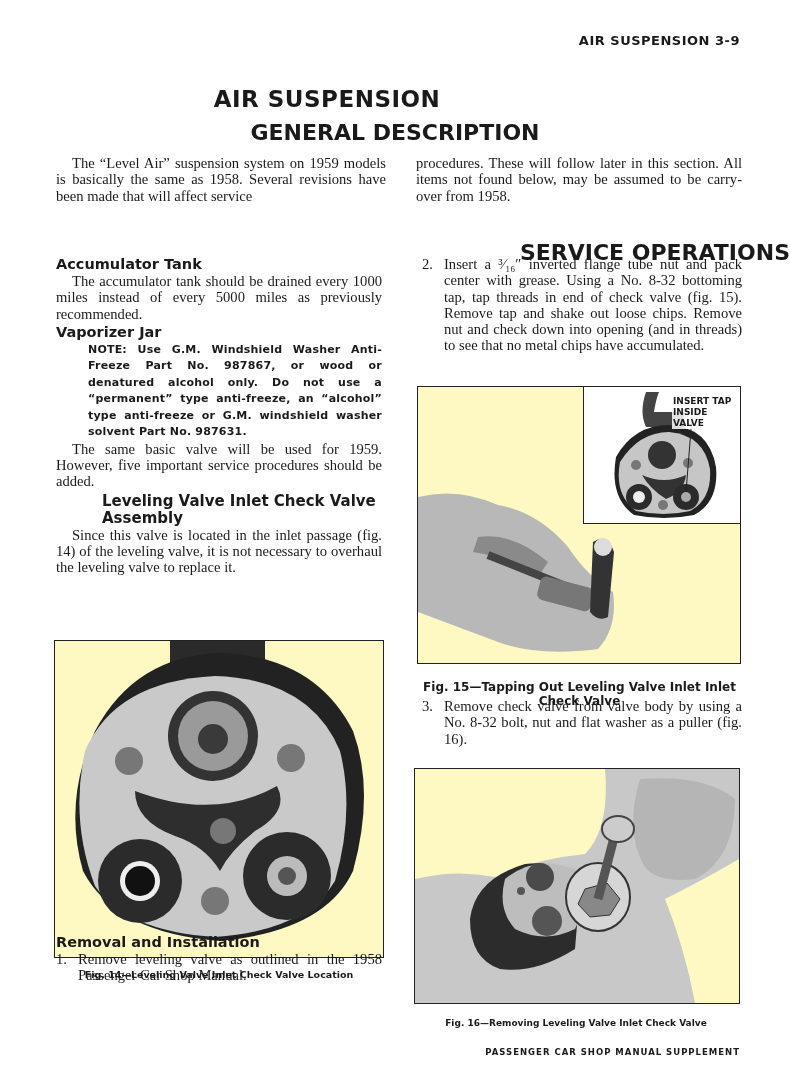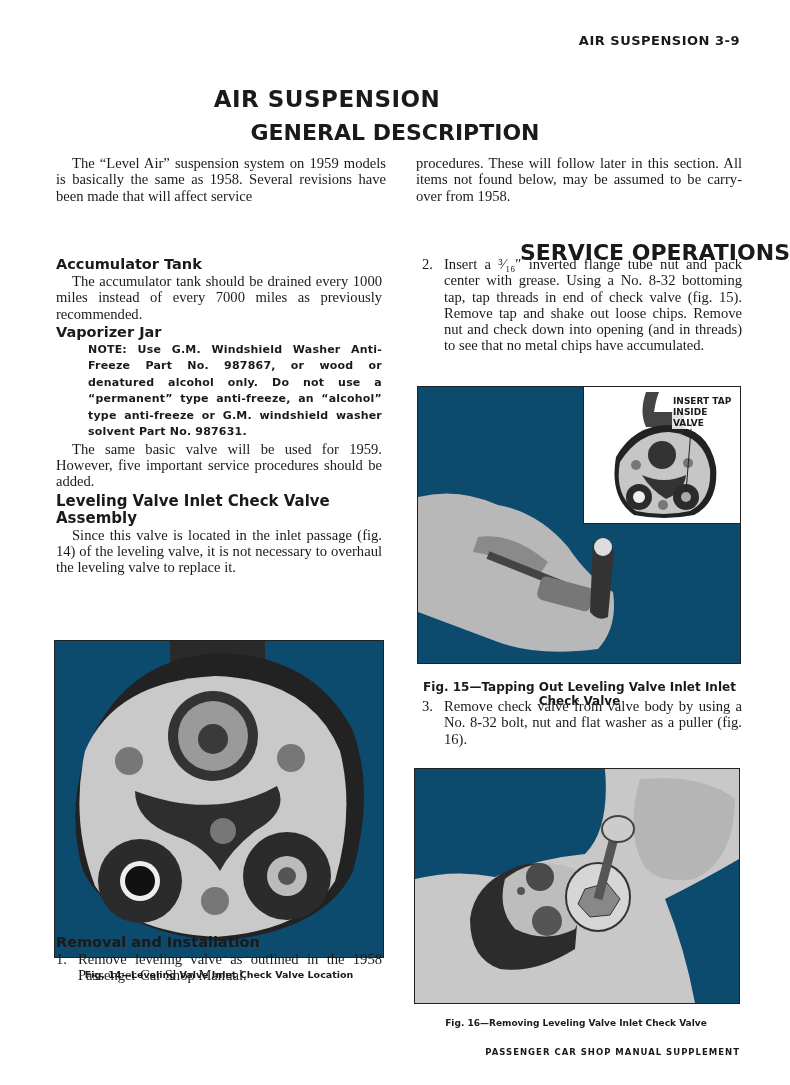--- a/index.html
+++ b/index.html
@@ -11,21 +11,21 @@
   .running-head{right:50px;top:33px;font-weight:bold;font-size:13px;letter-spacing:0.5px;}
   .title-main{left:0;width:654px;top:86px;text-align:center;font-weight:900;font-size:23px;letter-spacing:0.5px;}
   .title-sub{left:0;width:790px;top:120px;text-align:center;font-weight:bold;font-size:22px;}
   .title-svc{left:0;width:790px;top:220px;text-align:right;font-weight:bold;font-size:22px;margin-top:20px;}
   .para{font-size:14.6px;line-height:16.3px;text-align:justify;}
   .para p{margin:0;}
   .indent{text-indent:16px;}
   .head{font-weight:bold;font-size:14.5px;line-height:17px;margin:0;}
   .note{font-weight:bold;font-size:11px;line-height:16.5px;text-align:justify;letter-spacing:0.2px;}
   .caption{font-weight:bold;font-size:9.5px;text-align:center;}
-  .fig{border:1.5px solid #222;background:#0c4a6e;overflow:hidden;}
+  .fig{border:1.5px solid #222;background:#fef9c3;overflow:hidden;}
   .step{display:flex;}
   .step .num{width:22px;flex:none;}
   .step .txt{flex:1;text-align:justify;}
   .footer{right:50px;top:1047px;font-size:8.5px;font-weight:bold;letter-spacing:1px;}
 </style>
 </head>
 <body>
 
 <div class="abs sans running-head">AIR SUSPENSION 3-9</div>
 <div class="abs sans title-main">AIR SUSPENSION</div>
@@ -35,28 +35,28 @@
   <p>The “Level Air” suspension system on 1959 models is basically the same as 1958. Several revisions have been made that will affect service</p>
 </div>
 <div class="abs para serif" style="left:416px;top:155px;width:326px;">
   <p>procedures. These will follow later in this section. All items not found below, may be assumed to be carry-over from 1958.</p>
 </div>
 
 <div class="abs sans title-svc">SERVICE OPERATIONS</div>
 
 <div class="abs" style="left:56px;top:256px;width:326px;">
   <div class="head sans">Accumulator Tank</div>
-  <div class="para serif indent">The accumulator tank should be drained every 1000 miles instead of every 7000 miles as previously recommended.</div>
+  <div class="para serif indent">The accumulator tank should be drained every 1000 miles instead of every 5000 miles as previously recommended.</div>
 
   <div class="head sans" style="margin-top:2px;">Vaporizer Jar</div>
   <div class="note sans" style="margin-left:32px;margin-top:1px;">NOTE: Use G.M. Windshield Washer Anti-Freeze Part No. 987867, or wood or denatured alcohol only. Do not use a “permanent” type anti-freeze, an “alcohol” type anti-freeze or G.M. windshield washer solvent Part No. 987631.</div>
 
   <div class="para serif indent">The same basic valve will be used for 1959. However, five important service procedures should be added.</div>
 
-  <div class="head sans" style="margin-top:3px;font-size:15px;">Leveling Valve Inlet Check Valve Assembly</div>
+  <div class="head sans" style="margin-top:3px;font-size:15px;margin-left:46px;">Leveling Valve Inlet Check Valve Assembly</div>
   <div class="para serif indent">Since this valve is located in the inlet passage (fig. 14) of the leveling valve, it is not necessary to overhaul the leveling valve to replace it.</div>
 </div>
 
 <div class="abs fig" style="left:54px;top:640px;width:328px;height:316px;">
   <svg width="328" height="316" viewBox="0 0 328 316">
     <rect x="115" y="0" width="95" height="40" fill="#2a2a2a"></rect>
     <path d="M40,90 Q80,15 165,12 Q260,15 298,90 Q320,150 298,230 Q270,290 165,300 Q60,292 28,230 Q8,160 40,90 Z" fill="#222"></path>
     <path d="M30,110 Q60,40 160,35 Q255,38 285,110 Q300,170 280,240 Q250,290 160,296 Q70,290 40,245 Q15,180 30,110 Z" fill="#c9c9c9"></path>
     <circle cx="158" cy="95" r="45" fill="#333"></circle>
     <circle cx="158" cy="95" r="35" fill="#9a9a9a"></circle>

